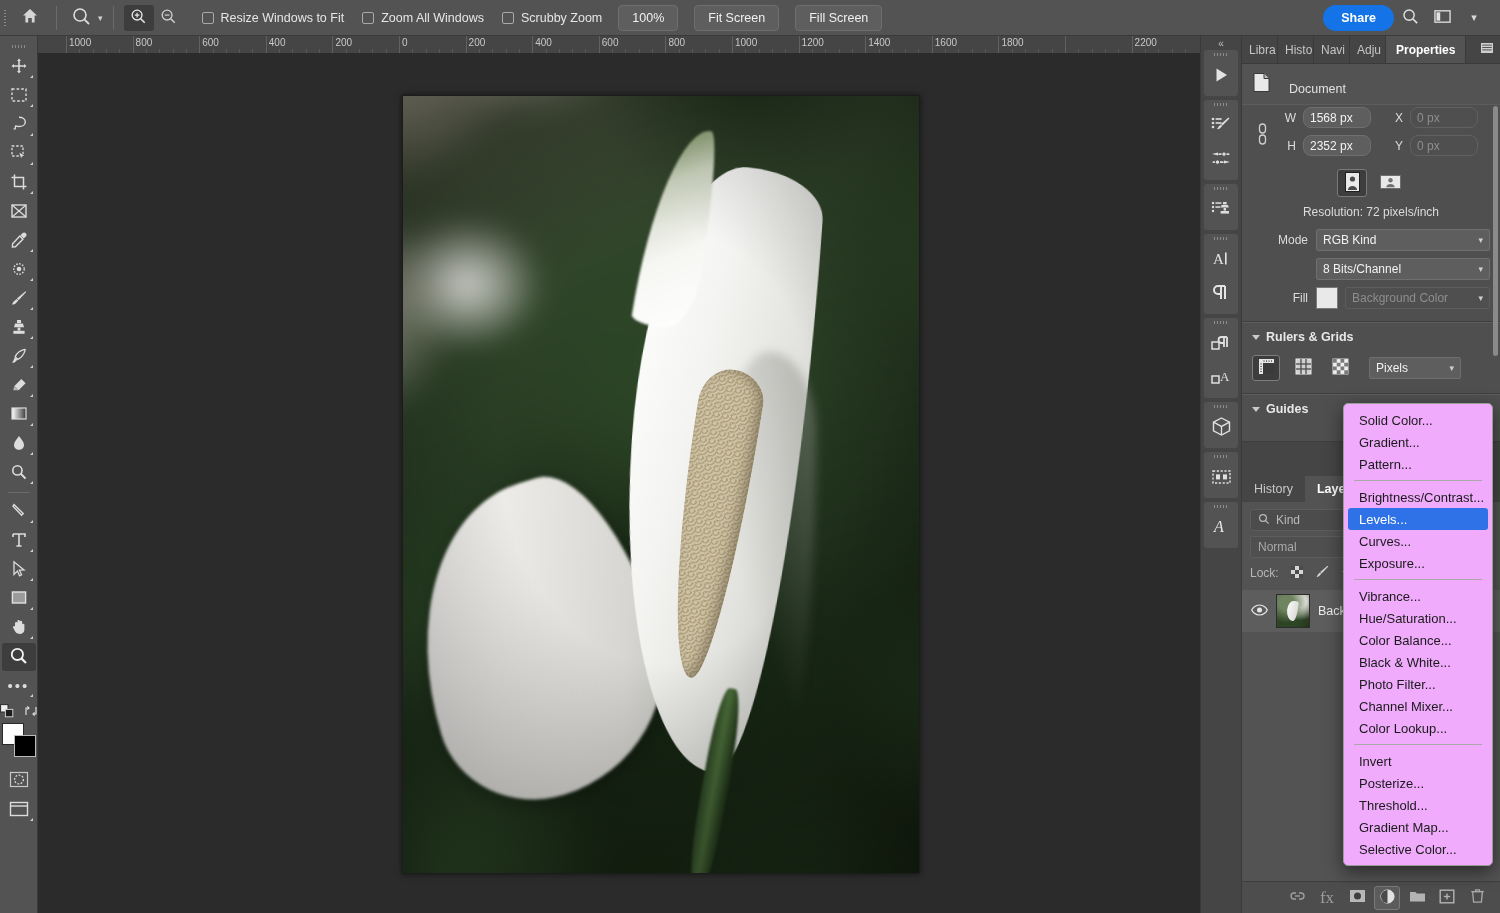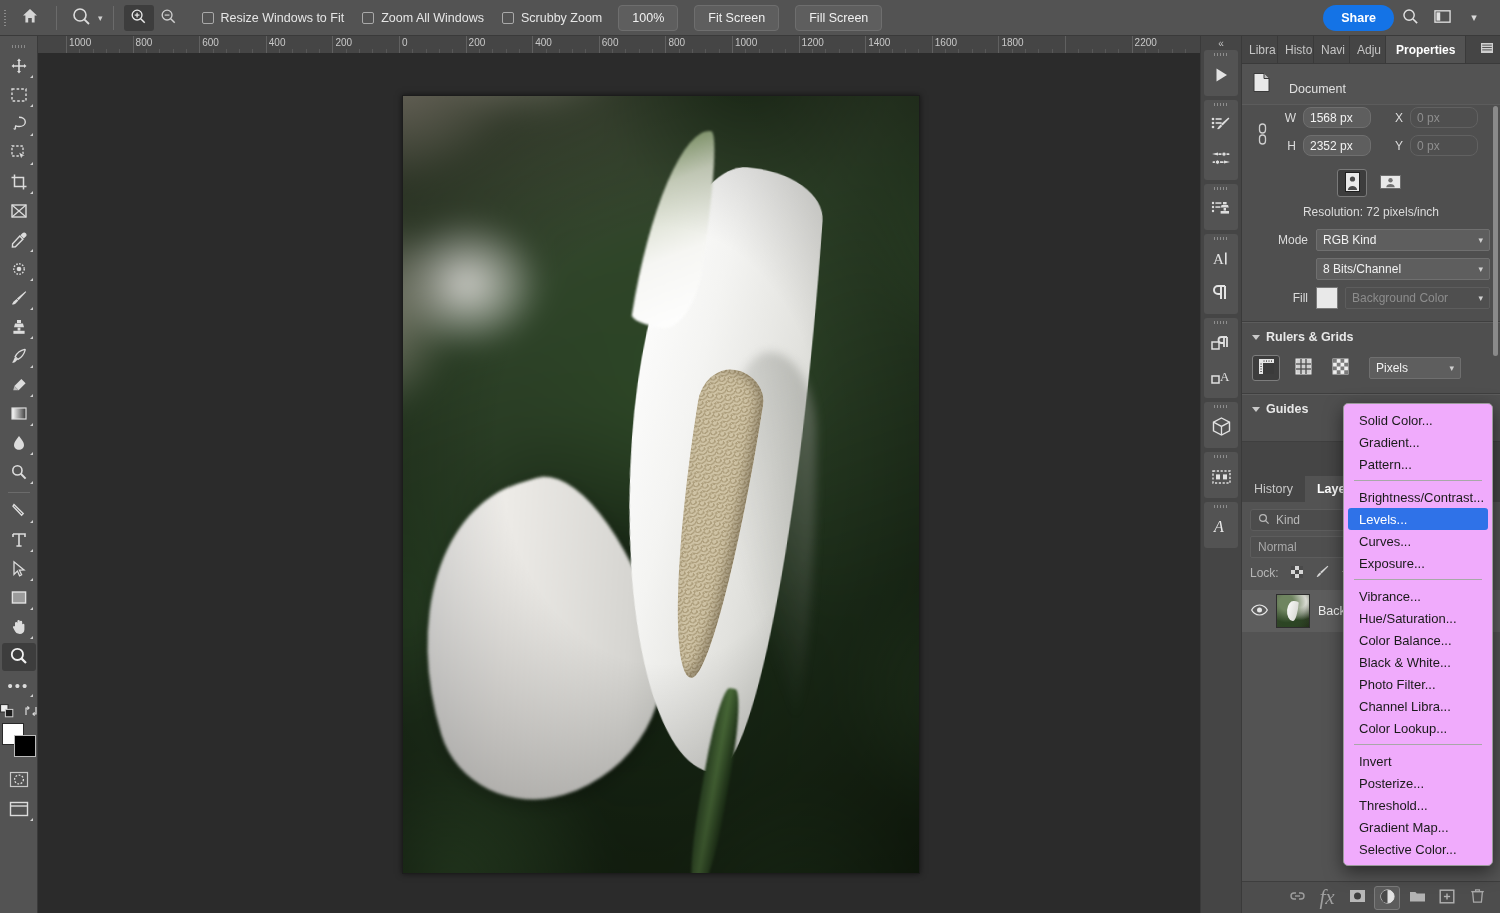--- a/index.html
+++ b/index.html
@@ -1132,21 +1132,21 @@
 
         <div class="lay-footer">
           <span class="lf-btn">
             <span><svg width="17" height="12" viewBox="0 0 17 12">
                   <path d="M7 3 L5 3 a3 3 0 0 0 0 6 L7 9" fill="none" stroke="#9e9e9e" stroke-width="1.4"></path>
                   <path d="M10 3 L12 3 a3 3 0 0 1 0 6 L10 9" fill="none" stroke="#9e9e9e" stroke-width="1.4"></path>
                   <line x1="6" y1="6" x2="11" y2="6" stroke="#9e9e9e" stroke-width="1.4"></line>
                 </svg></span>
           </span>
           <span class="lf-btn">
-            <span style="font-family:'Liberation Serif',serif;font-style:italic;font-size:21px;color:#9e9e9e;">fx</span>
+            <span style="font-family:'Liberation Serif',serif;font-size:17px;color:#9e9e9e;">fx</span>
           </span>
           <span class="lf-btn">
             <span><svg width="17" height="14" viewBox="0 0 17 14">
                   <rect x="1" y="1" width="15" height="12" fill="#b8b8b8"></rect>
                   <circle cx="8.5" cy="7" r="3.5" fill="#3e3e3e"></circle>
                 </svg></span>
           </span>
           <span class="lf-btn active">
             <span><svg width="17" height="17" viewBox="0 0 17 17">
                   <circle cx="8.5" cy="8.5" r="6.6" fill="#e2e2e2" stroke="#e2e2e2" stroke-width="1"></circle>
@@ -1185,21 +1185,21 @@
       <div class="ctx-item">Brightness/Contrast...</div>
       <div class="ctx-item sel">Levels...</div>
       <div class="ctx-item">Curves...</div>
       <div class="ctx-item">Exposure...</div>
       <div class="ctx-sep"></div>
       <div class="ctx-item">Vibrance...</div>
       <div class="ctx-item">Hue/Saturation...</div>
       <div class="ctx-item">Color Balance...</div>
       <div class="ctx-item">Black &amp; White...</div>
       <div class="ctx-item">Photo Filter...</div>
-      <div class="ctx-item">Channel Libra...</div>
+      <div class="ctx-item">Channel Mixer...</div>
       <div class="ctx-item">Color Lookup...</div>
       <div class="ctx-sep"></div>
       <div class="ctx-item">Invert</div>
       <div class="ctx-item">Posterize...</div>
       <div class="ctx-item">Threshold...</div>
       <div class="ctx-item">Gradient Map...</div>
       <div class="ctx-item">Selective Color...</div>
     </div>
 
 </div>

